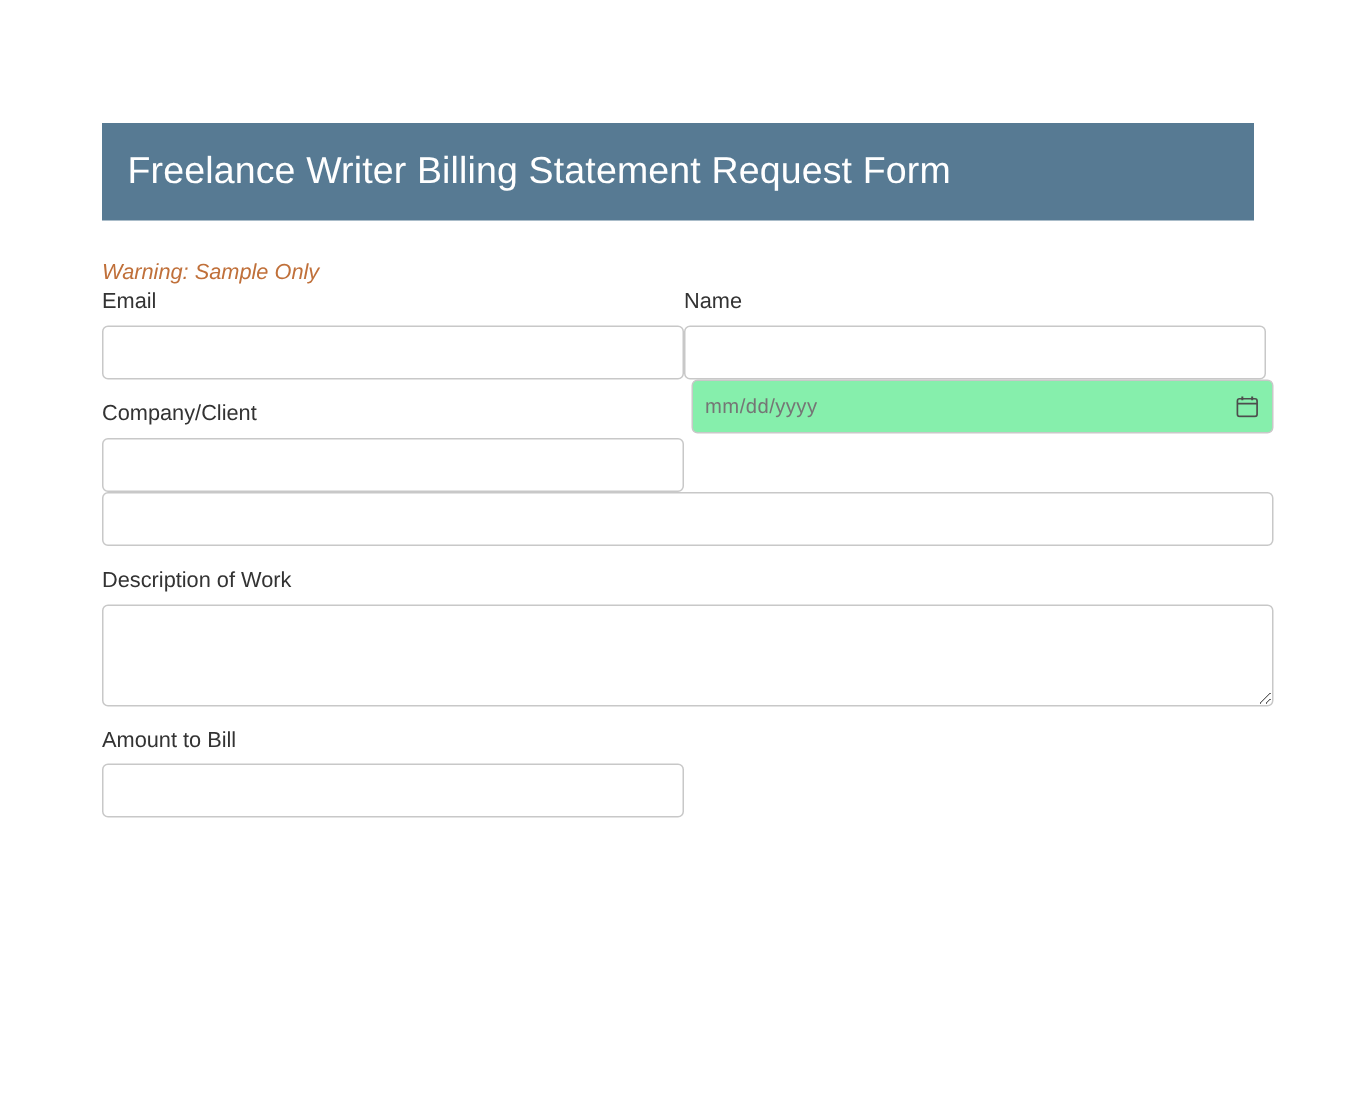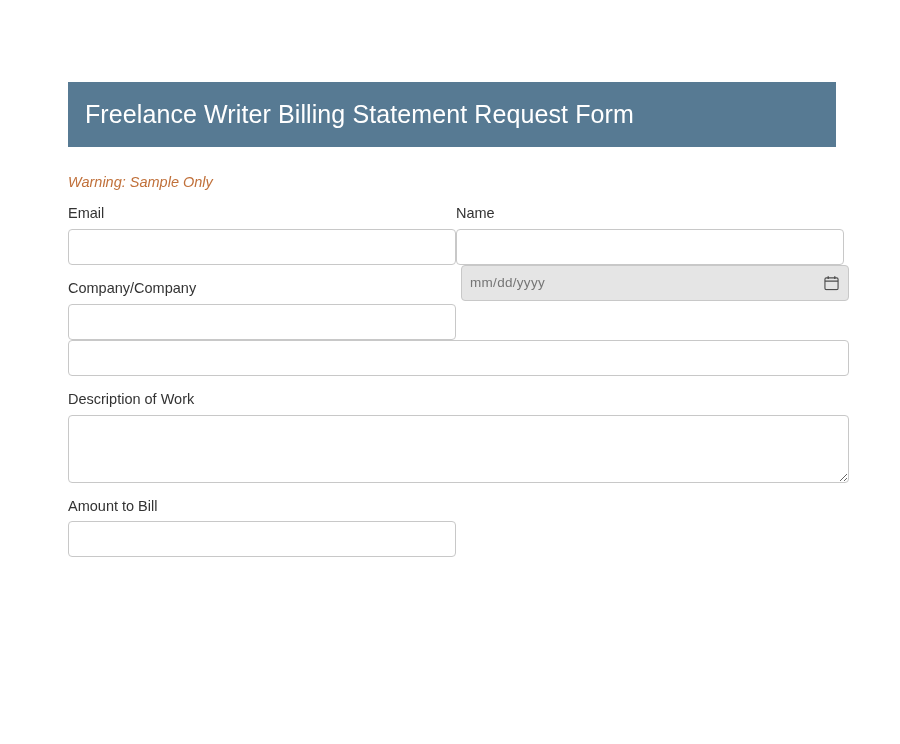--- a/index.html
+++ b/index.html
@@ -33,21 +33,21 @@
     padding: 17px 0 18px 17px;
     box-sizing: border-box;
     width: 768px;
     letter-spacing: 0.1px;
   }
   .warning {
     color: #c0703a;
     font-style: italic;
     font-size: 14.5px;
     margin-top: 27px;
-    margin-bottom: 14px;
+    margin-bottom: 2px;
   }
   .row {
     display: flex;
     width: 781px;
   }
   .col {
     box-sizing: border-box;
   }
   .col-left {
     width: 393px;
@@ -103,21 +103,21 @@
   textarea.tall { height: 68px; }
   textarea.short { height: 52px; }
 
   
   .date-input {
     box-sizing: border-box;
     width: 388px;
     height: 36px;
     border: 1px solid #c8c8c8;
     border-radius: 4px;
-    background: #e5e5e5;
+    background: #86efac;
     display: flex;
     align-items: center;
     padding: 0 8px;
     position: relative;
   }
   .date-text {
     font-family: "Liberation Sans", sans-serif;
     font-size: 13.5px;
     color: #757575;
     letter-spacing: 0.3px;
@@ -169,21 +169,21 @@
         <input class="text-input narrow" type="text" placeholder="" style="">
       </div>
       <div class="col col-left">
         <label class="field-label">Name</label>
         <input class="text-input narrow" type="text" placeholder="" style="">
       </div>
     </div>
 
     <div class="row">
       <div class="col col-left">
-        <label class="field-label gap-label">Company/Company</label>
+        <label class="field-label gap-label">Company/Client</label>
         <input class="text-input narrow" type="text" placeholder="" style="">
       </div>
       <div class="col col-right">
         <div class="date-input">
           <span class="date-text">mm/dd/yyyy</span>
           <svg class="date-picker-icon" viewBox="0 0 16 16">
             <rect x="1" y="2.5" width="14" height="12.5" rx="1.5" ry="1.5" fill="none" stroke="#4d4d4d" stroke-width="1.2"></rect>
             <line x1="1" y1="6" x2="15" y2="6" stroke="#4d4d4d" stroke-width="1.2"></line>
             <line x1="4.5" y1="0.8" x2="4.5" y2="3.6" stroke="#4d4d4d" stroke-width="1.4"></line>
             <line x1="11.5" y1="0.8" x2="11.5" y2="3.6" stroke="#4d4d4d" stroke-width="1.4"></line>

